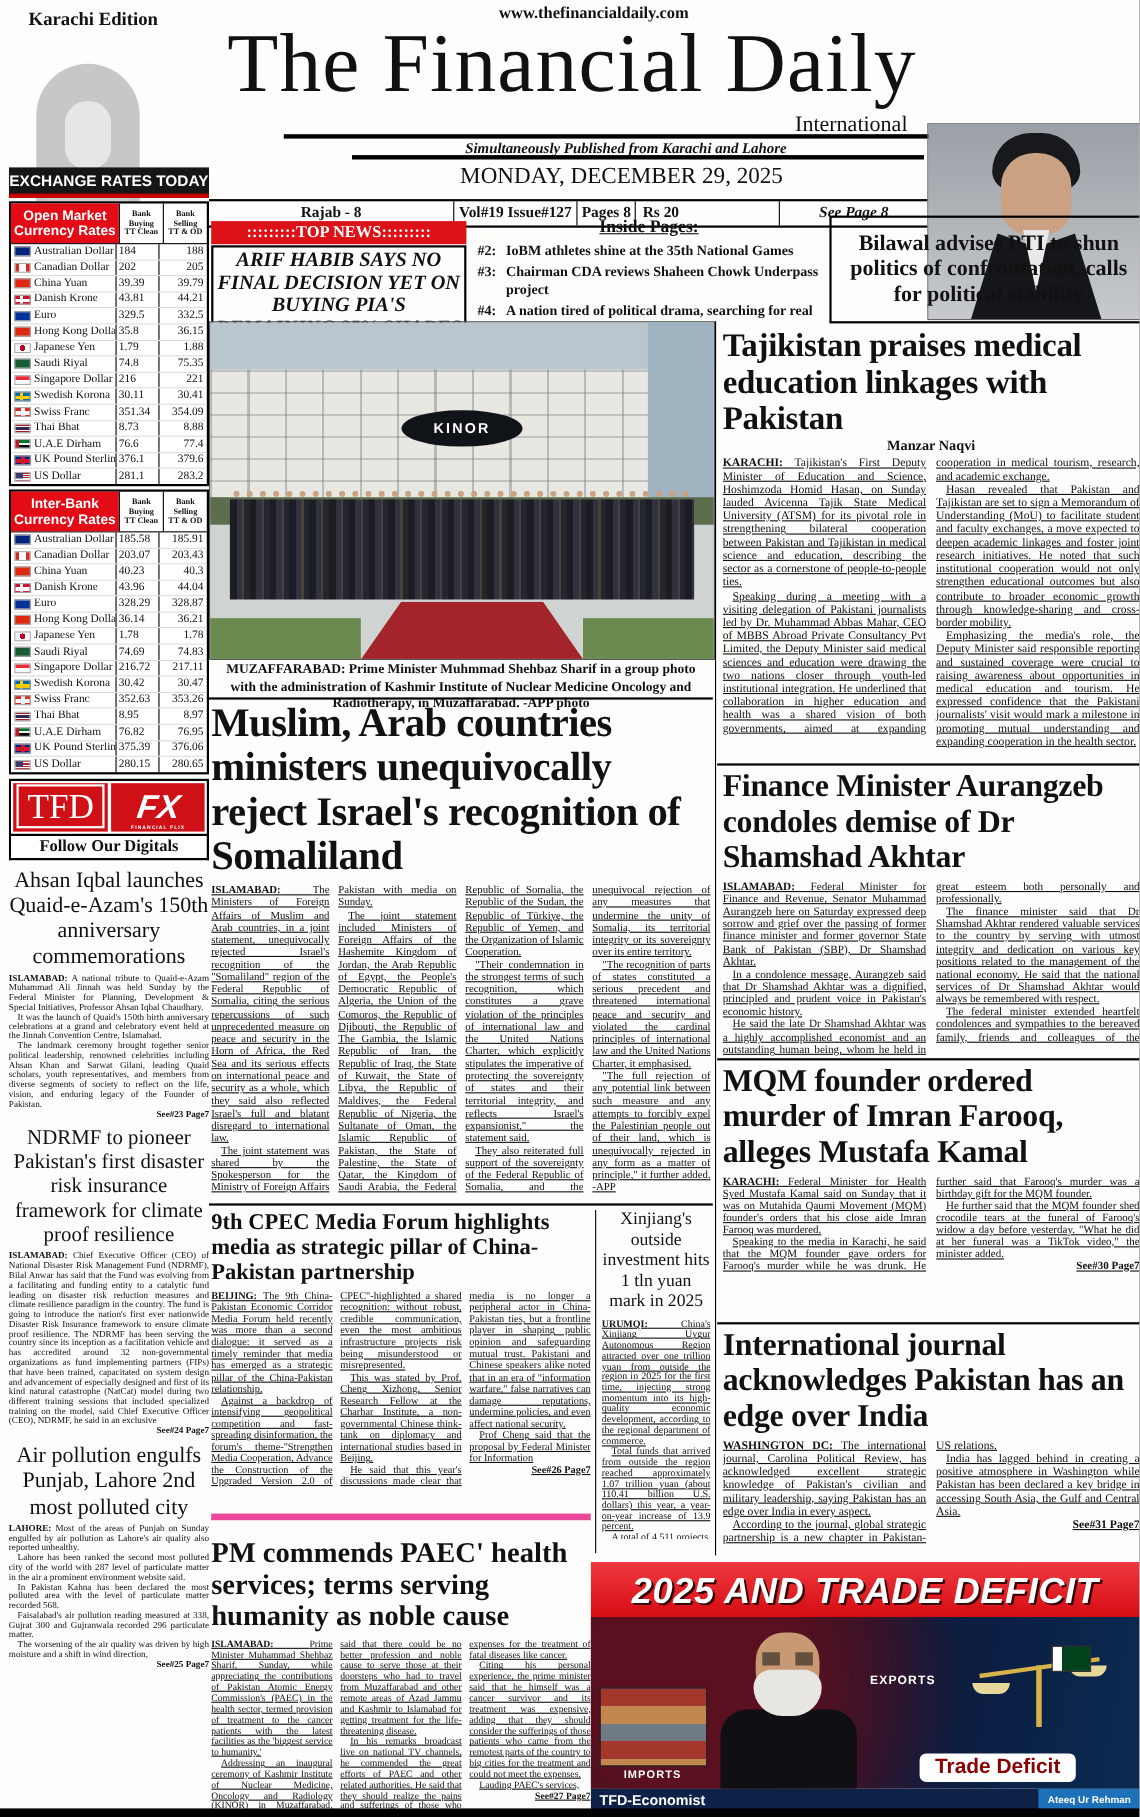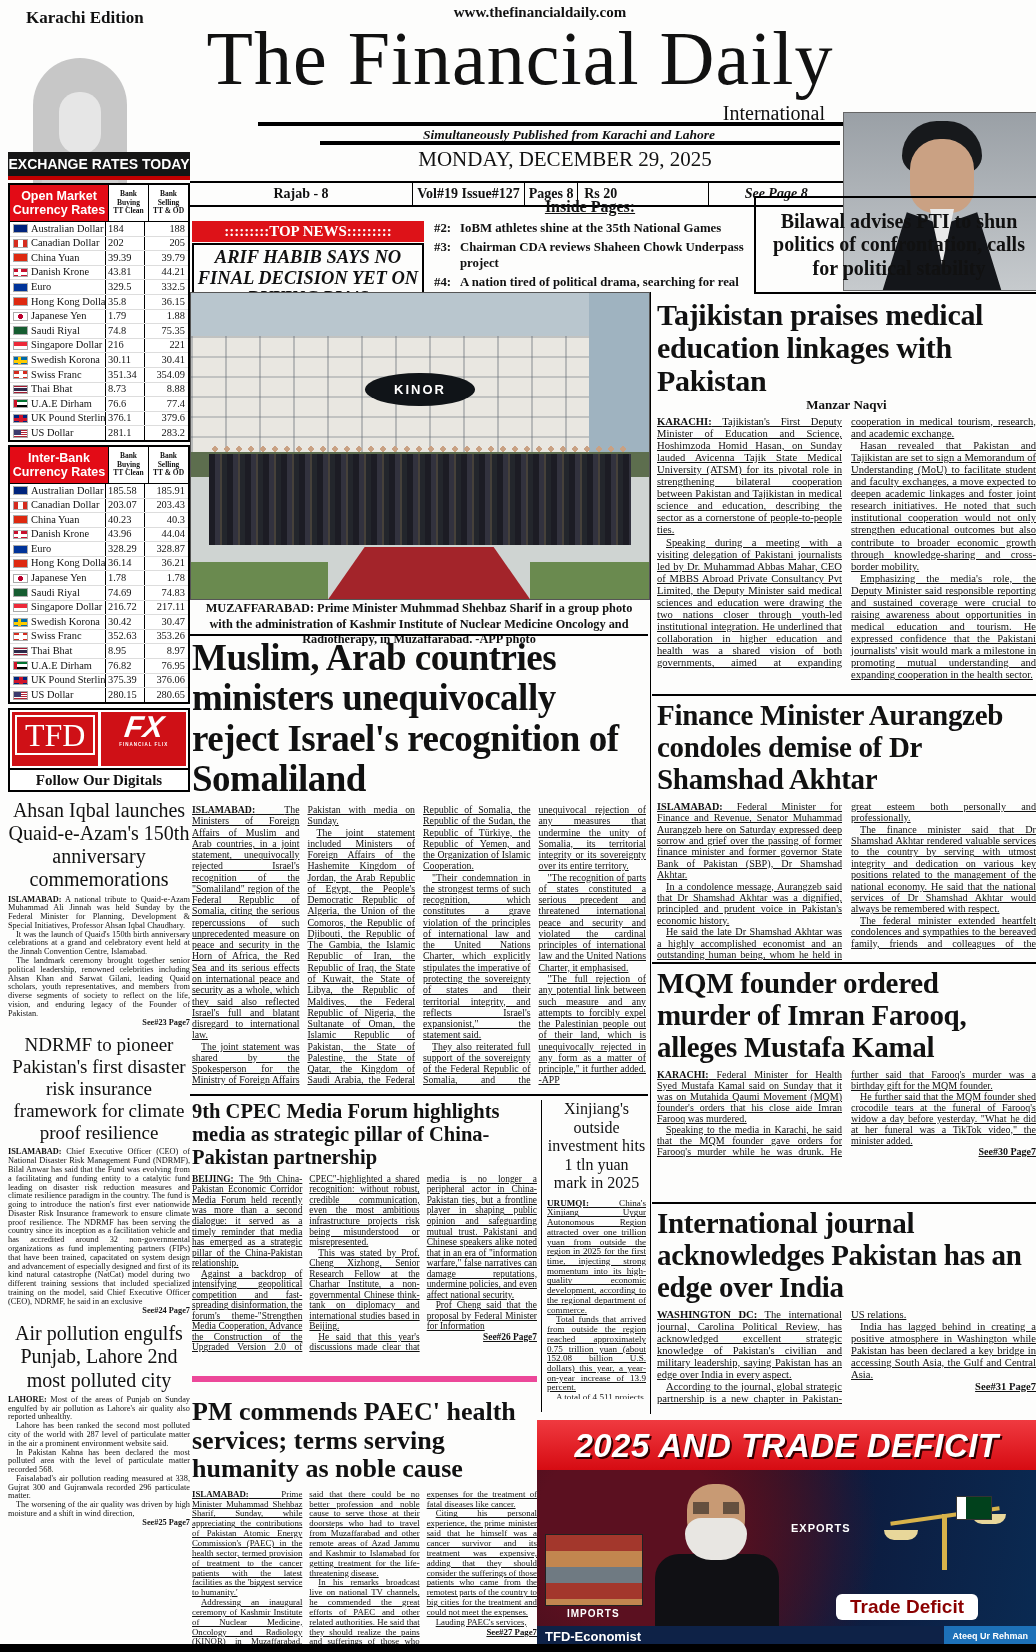--- a/index.html
+++ b/index.html
@@ -34,21 +34,21 @@
   .portrait .shirt{position:absolute;left:86px;top:96px;width:24px;height:56px;background:#e9e9e9;
                    clip-path:polygon(0 0,100% 0,50% 100%);}
   
   .infobar{left:190px;top:181px;width:653px;height:22px;border-top:2px solid #000;border-bottom:2px solid #000;
            display:flex;align-items:center;font:bold 14px "Liberation Serif",serif;}
   .infobar .cell{text-align:center;border-right:1px solid #000;height:100%;line-height:22px;}
   .infobar .c1{width:34%;}.infobar .c2{width:17%;}.infobar .c3{width:8%;}.infobar .c4{width:19%;text-align:left;padding-left:6px;}
   .infobar .c5{flex:1;border-right:none;font-style:italic;}
   
   .topnews{left:192px;top:201px;width:232px;}
-  .topnews .band{background:#dd1218;color:#fff;text-align:center;font:bold 15px/21px "Liberation Serif",serif;margin-top:20px;}
+  .topnews .band{background:#dd1218;color:#fff;text-align:center;font:bold 15px/21px "Liberation Serif",serif;}
   .topnews .box{border:2px solid #000;margin-top:1px;padding:2px 2px;text-align:center;
                 font:bold italic 18.5px/1.12 "Liberation Serif",serif;}
   .inside{left:434px;top:198px;width:312px;}
   .inside .title{text-align:center;font:bold 16px "Liberation Serif",serif;text-decoration:underline;margin-bottom:4px;}
   .inside .item{display:flex;font:bold 12.8px/1.3 "Liberation Serif",serif;margin-bottom:2px;}
   .inside .num{width:26px;flex:none;}
   .bilawal-box{left:754px;top:196px;width:278px;height:94px;border:2px solid #000;display:flex;align-items:center;
                text-align:center;font:bold 20px/1.18 "Liberation Serif",serif;padding:0 4px;}
   
   .sidebar{left:8px;top:152px;width:182px;height:1497px;overflow:hidden;}
@@ -83,22 +83,22 @@
                     linear-gradient(transparent 0 2.5px,#fff 2.5px 6px,transparent 6px),#d52b1e;}
   .flag-thailand{background:linear-gradient(#a51931 0 17%,#f4f5f8 17% 33%,#2d2a4a 33% 67%,#f4f5f8 67% 83%,#a51931 83%);}
   .flag-uae{background:linear-gradient(90deg,#ce1126 0 25%,transparent 25%),
             linear-gradient(#00732f 0 33%,#fff 33% 67%,#000 67%);}
   .flag-uk{background:linear-gradient(90deg,transparent 0 5.5px,#cf142b 5.5px 9px,transparent 9px),
            linear-gradient(transparent 0 2.5px,#cf142b 2.5px 6px,transparent 6px),#00247d;}
   .flag-usa{background:linear-gradient(#3c3b6e,#3c3b6e) 0 0/7px 5px no-repeat,
             repeating-linear-gradient(#b22234 0 1px,#fff 1px 2px);}
   
   .digitals{display:flex;gap:3px;margin-top:4px;border:2px solid #000;padding:2px;background:#fff;}
-  .logo-box{flex:1;height:54px;background:#cf1016;color:#fff;display:flex;flex-direction:column;
-            align-items:center;justify-content:flex-start;}
+  .logo-box{flex:1;height:44px;background:#cf1016;color:#fff;display:flex;flex-direction:column;
+            align-items:center;justify-content:flex-end;}
   .logo-tfd{font:400 32px/1 "Liberation Serif",serif;border:2px solid #fff;padding:2px 8px;margin:3px;}
   .logo-fx{font:900 italic 30px/1 "Liberation Sans",sans-serif;transform:skewX(-8deg);}
   .logo-fx-sub{font:bold 4.5px/1.4 "Liberation Sans",sans-serif;letter-spacing:1px;}
   .follow{border:2px solid #000;border-top:none;text-align:center;font:bold 15px/20px "Liberation Serif",serif;background:#fff;}
   
   .sb-art{margin-top:7px;}
   .sb-head{font:400 20px/1.16 "Liberation Serif",serif;text-align:center;}
   .sb-head.sm{font-size:19px;}
   .sb-body{margin-top:4px;font:8.3px/1.06 "Liberation Serif",serif;text-align:justify;}
   .sb-body p{margin:0;text-indent:8px;}
@@ -588,21 +588,21 @@
         </div>
       <p class="see">See#26 Page7</p>
     </div>
   </div>
 
   <div class="abs xinj">
     <h2>Xinjiang's outside investment hits 1 tln yuan mark in 2025</h2>
     <div class="bod body-text">
       <p class="lead"><b>URUMQI:</b> <span>China's Xinjiang Uygur Autonomous Region attracted over one trillion yuan from outside the region in 2025 for the first time, injecting strong momentum into its high-quality economic development, according to the regional department of commerce.</span></p>
       <div>
-          <p>Total funds that arrived from outside the region reached approximately 0.75 trillion yuan (about 152.08 billion U.S. dollars) this year, a year-on-year increase of 13.9 percent.</p>
+          <p>Total funds that arrived from outside the region reached approximately 1.07 trillion yuan (about 110.41 billion U.S. dollars) this year, a year-on-year increase of 13.9 percent.</p>
           <p>A total of 4,511 projects</p>
         </div>
 
     </div>
   </div>
 
   <div class="abs pmart">
     <h2>PM commends PAEC' health services; terms serving humanity as noble cause</h2>
     <div class="bod body-text">
       <p class="lead"><b>ISLAMABAD:</b> <span>Prime Minister Muhammad Shehbaz Sharif, Sunday, while appreciating the contributions of Pakistan Atomic Energy Commission's (PAEC) in the health sector, termed provision of treatment to the cancer patients with the latest facilities as the 'biggest service to humanity.'</span></p>

